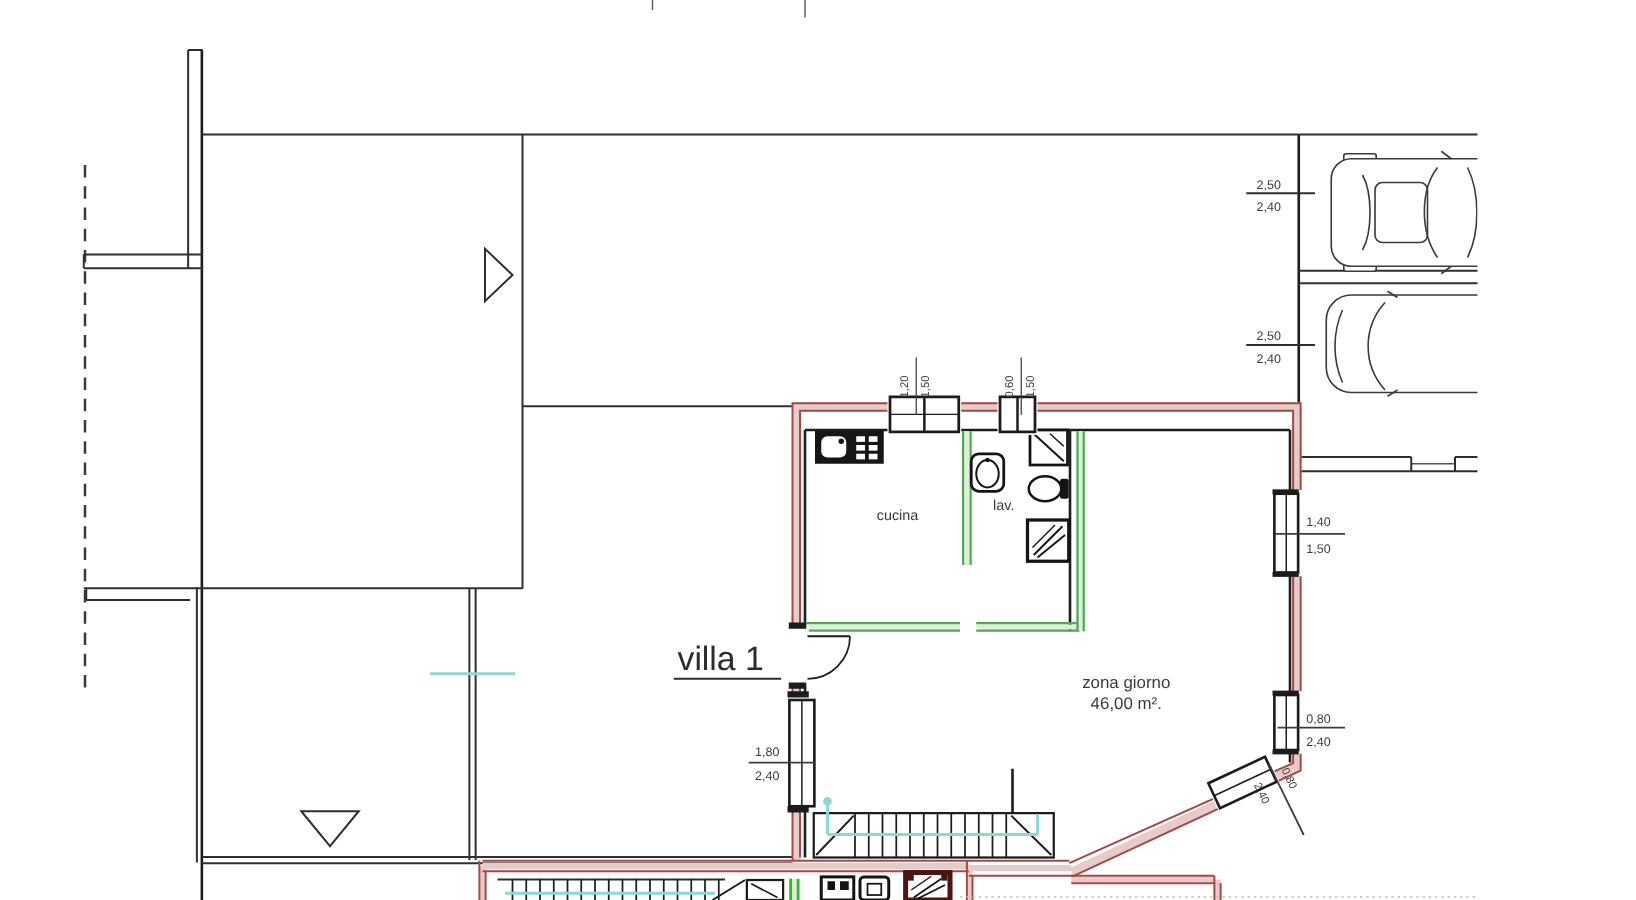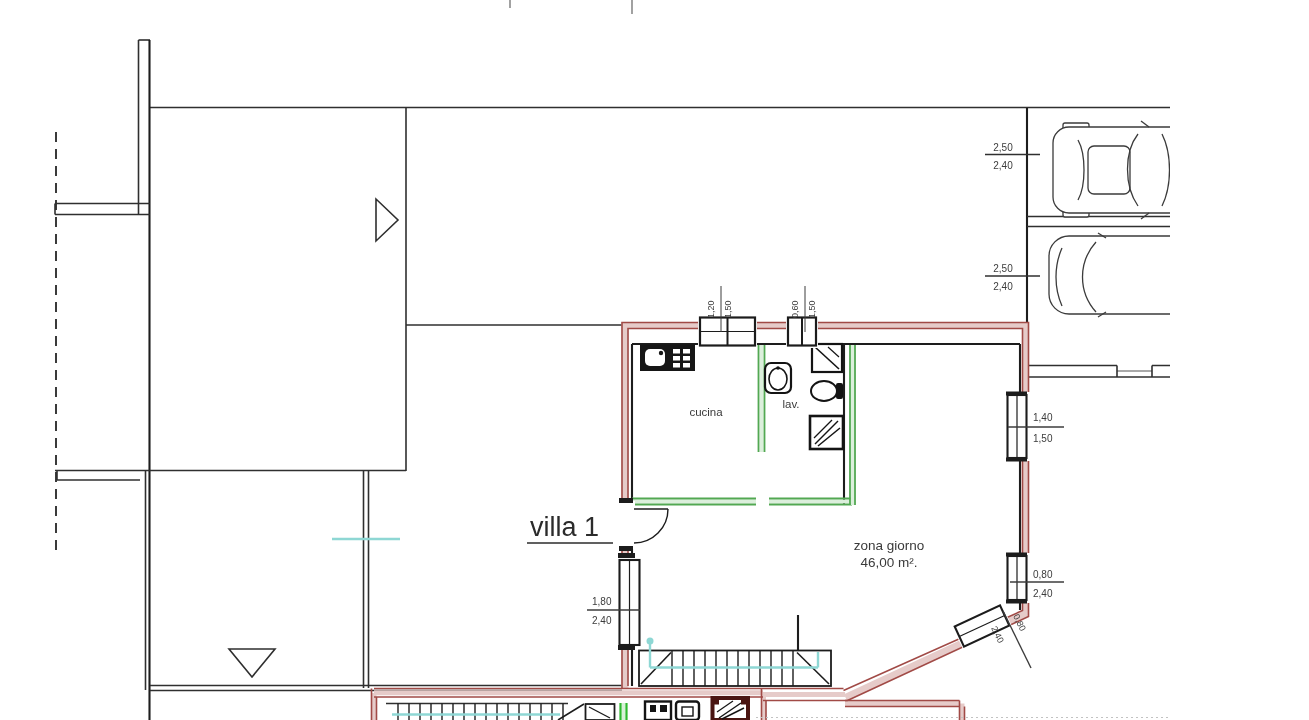--- a/index.html
+++ b/index.html
@@ -1,17 +1,17 @@
 <!DOCTYPE html>
 <html><head>
 <meta charset="utf-8">
 <style>
   html,body{margin:0;padding:0;background:#fff;}
   .canvas{position:relative;width:1170px;height:720px;background:#ffffff;overflow:hidden;
-          font-family:"Liberation Sans", sans-serif;}
+          font-family:"Liberation Sans", sans-serif;margin-left:12px;}
   svg{display:block}
   
   .blk{stroke:#2f2f2f;stroke-width:1.6;fill:none}
   .blkthin{stroke:#555;stroke-width:1.1;fill:none}
   .blk2{stroke:#1d1d1d;stroke-width:2.1;fill:none}
   .red{stroke:#a14a46;stroke-width:1.6;fill:none}
   .pink{stroke:#e6cbc9;stroke-width:7;fill:none}
   .pink5{stroke:#e6cbc9;stroke-width:5;fill:none}
   .grn{stroke:#52a852;stroke-width:1.8;fill:none}
   .grnband{stroke:#dcefdc;stroke-width:4;fill:none}

